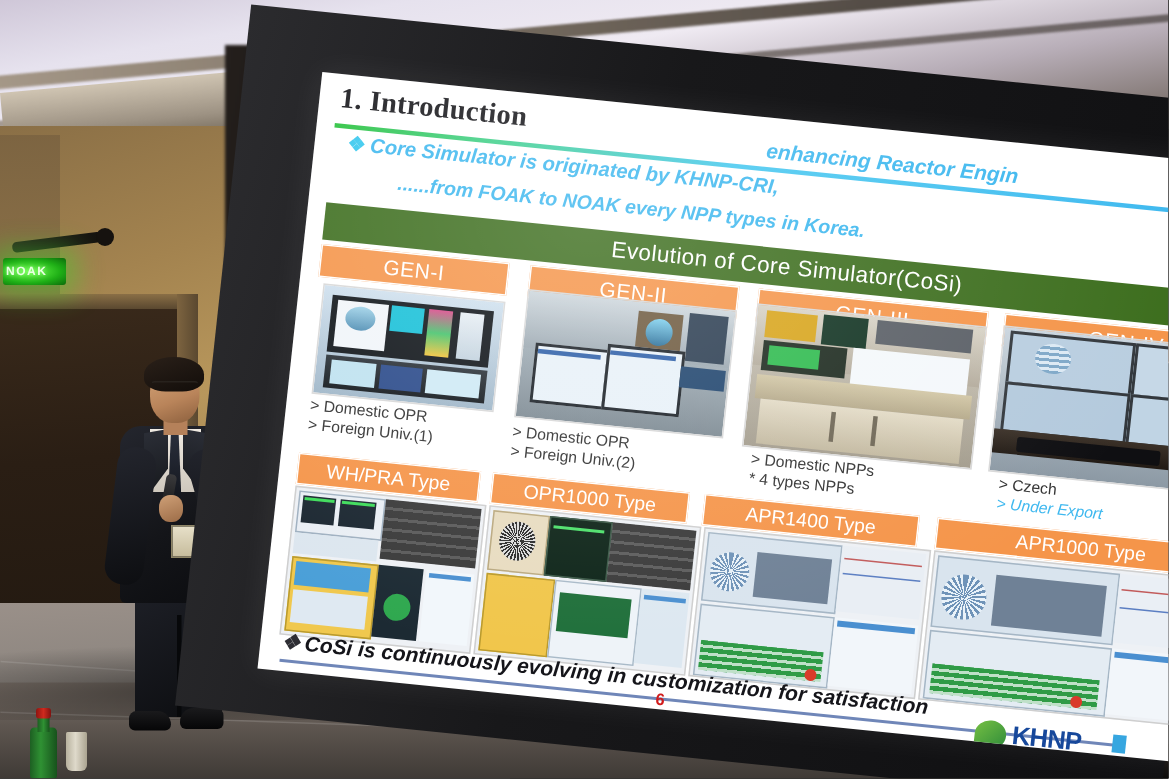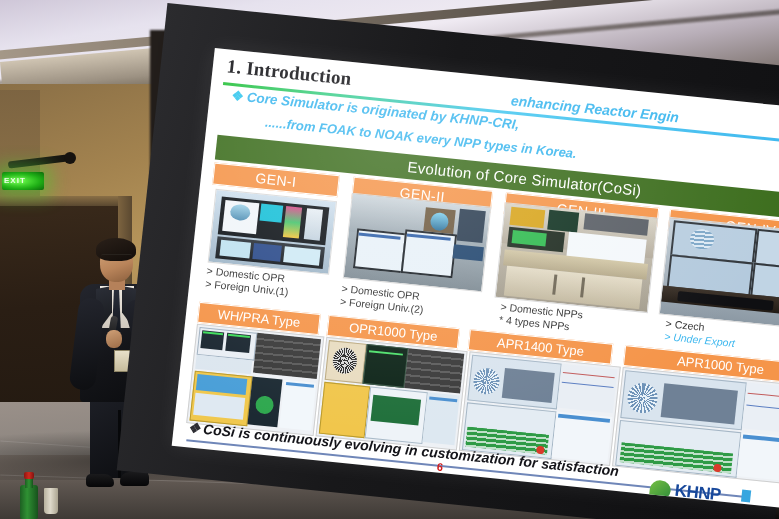--- a/index.html
+++ b/index.html
@@ -185,21 +185,21 @@
   <div class="wall-pillar"></div>
   <div class="wall-dark-right"></div>
 
   <div class="doorway"></div>
   <div class="door-frame-t"></div>
   <div class="door-frame-r"></div>
 
   <div class="exit-arm"></div>
   <div class="exit-knob"></div>
   <div class="exit-sign"></div>
-  <div class="exit-text">EXIT</div>
+  <div class="exit-text">NOAK</div>
 
   <div class="outlet"></div>
 
   <div class="floor"></div>
   <div class="floor-wide"></div>
   <div class="floor-line" style="left:0;top:452px;width:330px;transform:rotate(4deg);"></div>
   <div class="floor-line" style="left:0;top:488px;width:779px;transform:rotate(2deg);"></div>
   <div class="floor-shadow"></div>
 
   <div class="stage-edge"></div>

